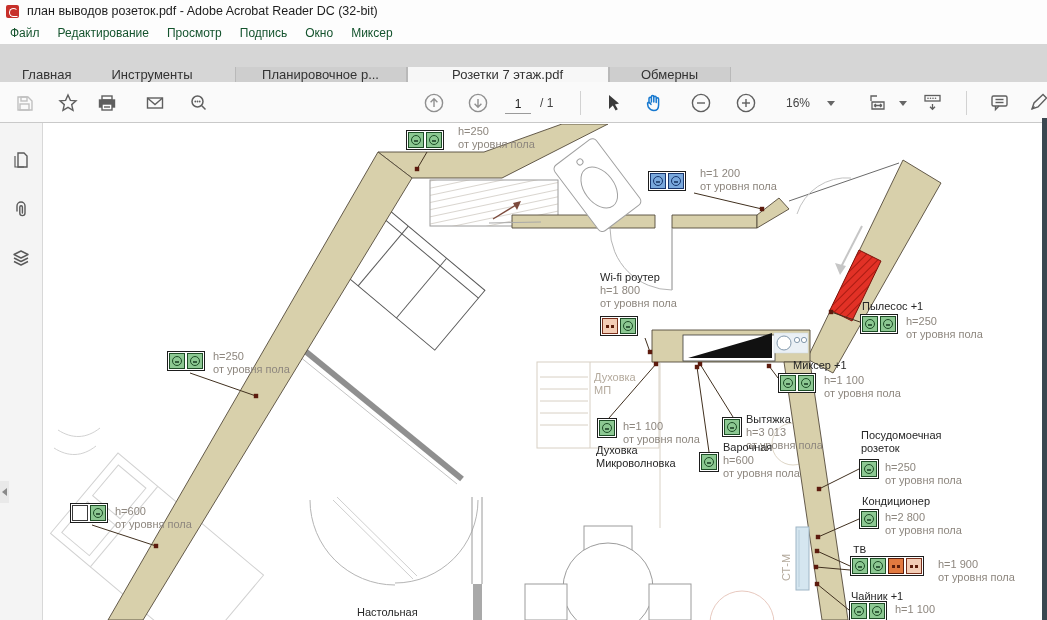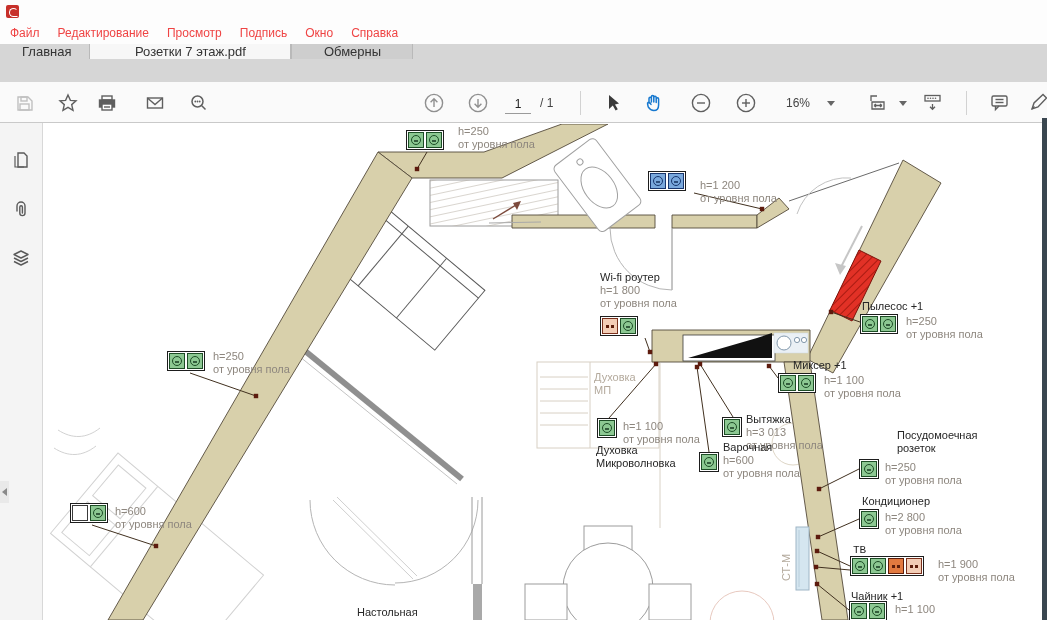--- a/index.html
+++ b/index.html
@@ -4,22 +4,22 @@
 <style>
   html,body{margin:0;padding:0;width:1047px;height:620px;overflow:hidden;
     font-family:"Liberation Sans","DejaVu Sans",sans-serif;background:#fff;position:relative;}
   
   #titlebar{position:absolute;left:0;top:0;width:100%;height:22px;background:#fdfdfd;display:flex;align-items:center;}
   #pdf-icon{width:13px;height:13px;background:#c7302a;border-radius:2px;margin:0 8px 0 6px;position:relative;}
   #pdf-icon:before{content:"";position:absolute;left:3px;top:3px;width:7px;height:7px;
     border:1.5px solid #fff;border-radius:50% 50% 0 50%;border-right-color:transparent;}
   #title-text{font-size:12.5px;color:#1c1c1c;}
   #menubar{position:absolute;left:0;top:22px;width:100%;height:22px;background:#fdfdfd;display:flex;align-items:center;padding-left:10px;}
-  .menu-item{font-size:12px;color:#ef4444;margin-right:18px;cursor:default;}
-  #tabbar{position:absolute;left:0;top:44px;width:100%;height:38px;background:#d6d6d6;display:flex;align-items:flex-start;border-bottom:1px solid #c2c2c2;}
+  .menu-item{font-size:12px;color:#14532d;margin-right:18px;cursor:default;}
+  #tabbar{position:absolute;left:0;top:44px;width:100%;height:38px;background:#d6d6d6;display:flex;align-items:flex-end;border-bottom:1px solid #c2c2c2;}
   .app-tab{font-size:13px;color:#333;display:flex;align-items:center;padding:0 18px;margin-left:4px;}
   .doc-tab{font-size:13px;color:#333;display:flex;align-items:center;justify-content:center;
     border-left:1px solid #b9b9b9;border-right:1px solid #b9b9b9;background:#cecece;
     white-space:nowrap;overflow:hidden;}
   .doc-tab.active{background:#f7f7f7;}
   #toolbar{position:absolute;left:0;top:82px;width:100%;height:40px;background:#fafafa;border-bottom:1px solid #c9c9c9;}
   .tb{position:absolute;top:10px;width:22px;height:22px;display:flex;align-items:center;justify-content:center;}
   .tb svg{display:block;}
   .tb-sep{position:absolute;top:9px;width:1px;height:24px;background:#d2d2d2;}
   #page-num{position:absolute;left:505px;top:12px;width:22px;height:17px;border:none;border-bottom:1px solid #9a9a9a;
@@ -55,34 +55,37 @@
   .sock.blue .circ:before,.sock.blue .circ:after{background:#14305e;}
   .sock .circ:before{left:2px;} .sock .circ:after{right:2px;}
   .sock .sq1,.sock .sq2{position:absolute;top:6px;width:3px;height:3px;background:#5c1d0b;}
   .sock .sq1{left:3px;} .sock .sq2{right:3px;}
 </style>
 </head>
 <body>
 
 <div id="titlebar">
   <div id="pdf-icon"></div>
+  <div id="title-text">план выводов розеток.pdf - Adobe Acrobat Reader DC (32-bit)</div>
 </div>
 
 <div id="menubar">
     <span class="menu-item">Файл</span>
     <span class="menu-item">Редактирование</span>
     <span class="menu-item">Просмотр</span>
     <span class="menu-item">Подпись</span>
     <span class="menu-item">Окно</span>
-    <span class="menu-item">Справка</span>
+    <span class="menu-item">Миксер</span>
   </div>
 
 <div id="tabbar">
   <div class="app-tab">Главная</div>
+  <div class="app-tab" style="margin-right:24px;">Инструменты</div>
   <div id="doc-tabs" style="display:flex;flex:1;">
+      <div class="doc-tab" style="width: 170px;">Планировочное р...</div>
       <div class="doc-tab active" style="width: 200px;">Розетки 7 этаж.pdf</div>
       <div class="doc-tab" style="width: 120px;">Обмерны</div>
     </div>
 </div>
 
 <div id="toolbar">
   <div class="tb" style="left:14px">
     <svg width="20" height="20">
         <g fill="none" stroke="#c0c0c0" stroke-width="1.4">
       <path d="M3,4 h10 l4,4 v9 h-14 z"></path>
@@ -403,21 +406,21 @@
       <div class="t-gray">от уровня пола</div>
     </div>
     <div class="sock-box" style="left: 406px; top: 130px;">
       <div class="sock green">
         <span class="circ"></span>
       </div>
       <div class="sock green">
         <span class="circ"></span>
       </div>
     </div>
-    <div class="ann-block" style="left: 700px; top: 167px; margin-top: 12px;">
+    <div class="ann-block" style="left: 700px; top: 167px;">
       <div class="t-gray">h=1 200</div>
       <div class="t-gray">от уровня пола</div>
     </div>
     <div class="sock-box" style="left: 648px; top: 171px;">
       <div class="sock blue">
         <span class="circ"></span>
       </div>
       <div class="sock blue">
         <span class="circ"></span>
       </div>
@@ -492,21 +495,21 @@
     </div>
     <div class="ann-block" style="left: 596px; top: 444px;">
       <div class="t-dark">Духовка</div>
       <div class="t-dark">Микроволновка</div>
     </div>
     <div class="sock-box" style="left: 597px; top: 418px;">
       <div class="sock green">
         <span class="circ"></span>
       </div>
     </div>
-    <div class="ann-block" style="left: 861px; top: 429px; margin-left: 36px;">
+    <div class="ann-block" style="left: 861px; top: 429px;">
       <div class="t-dark">Посудомоечная</div>
       <div class="t-dark">розеток</div>
     </div>
     <div class="ann-block" style="left: 885px; top: 461px;">
       <div class="t-gray">h=250</div>
       <div class="t-gray">от уровня пола</div>
     </div>
     <div class="sock-box" style="left: 859px; top: 459px;">
       <div class="sock green">
         <span class="circ"></span>

